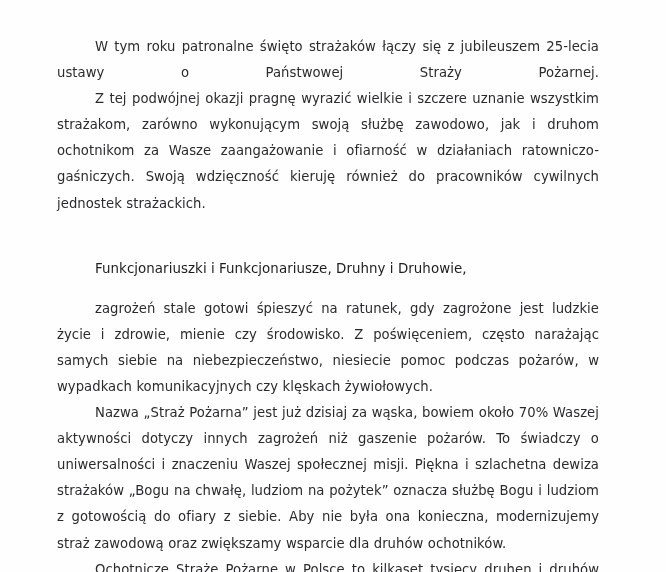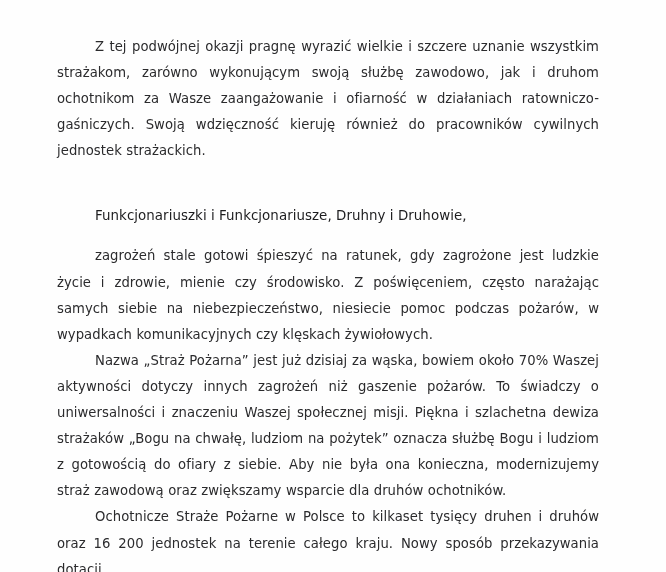--- a/index.html
+++ b/index.html
@@ -56,20 +56,21 @@
   .gap-after-heading  { height: 14px; }
   
   .justify-all { text-align-last: justify; }
 </style>
 </head>
 <body>
 
 <div class="page">
   <div class="doc-body">
 
+    <p class="para justify-all">W tym roku patronalne święto strażaków łączy się z jubileuszem 25-lecia ustawy o  Państwowej Straży Pożarnej.</p>
 
     <p class="para">Z tej podwójnej okazji pragnę wyrazić wielkie i szczere uznanie wszystkim strażakom, zarówno wykonującym swoją służbę zawodowo, jak i druhom ochotnikom za Wasze zaangażowanie i ofiarność w działaniach ratowniczo-gaśniczych. Swoją wdzięczność kieruję również do pracowników cywilnych jednostek strażackich.</p>
 
     <div class="gap-before-heading"></div>
 
     <p class="heading">Funkcjonariuszki i Funkcjonariusze, Druhny i Druhowie,</p>
 
     <div class="gap-after-heading"></div>
 
     <p class="para">zagrożeń stale gotowi śpieszyć na ratunek, gdy zagrożone jest ludzkie życie i zdrowie, mienie czy środowisko. Z poświęceniem, często narażając samych siebie na niebezpieczeństwo, niesiecie pomoc podczas pożarów, w wypadkach komunikacyjnych czy klęskach żywiołowych.</p>

